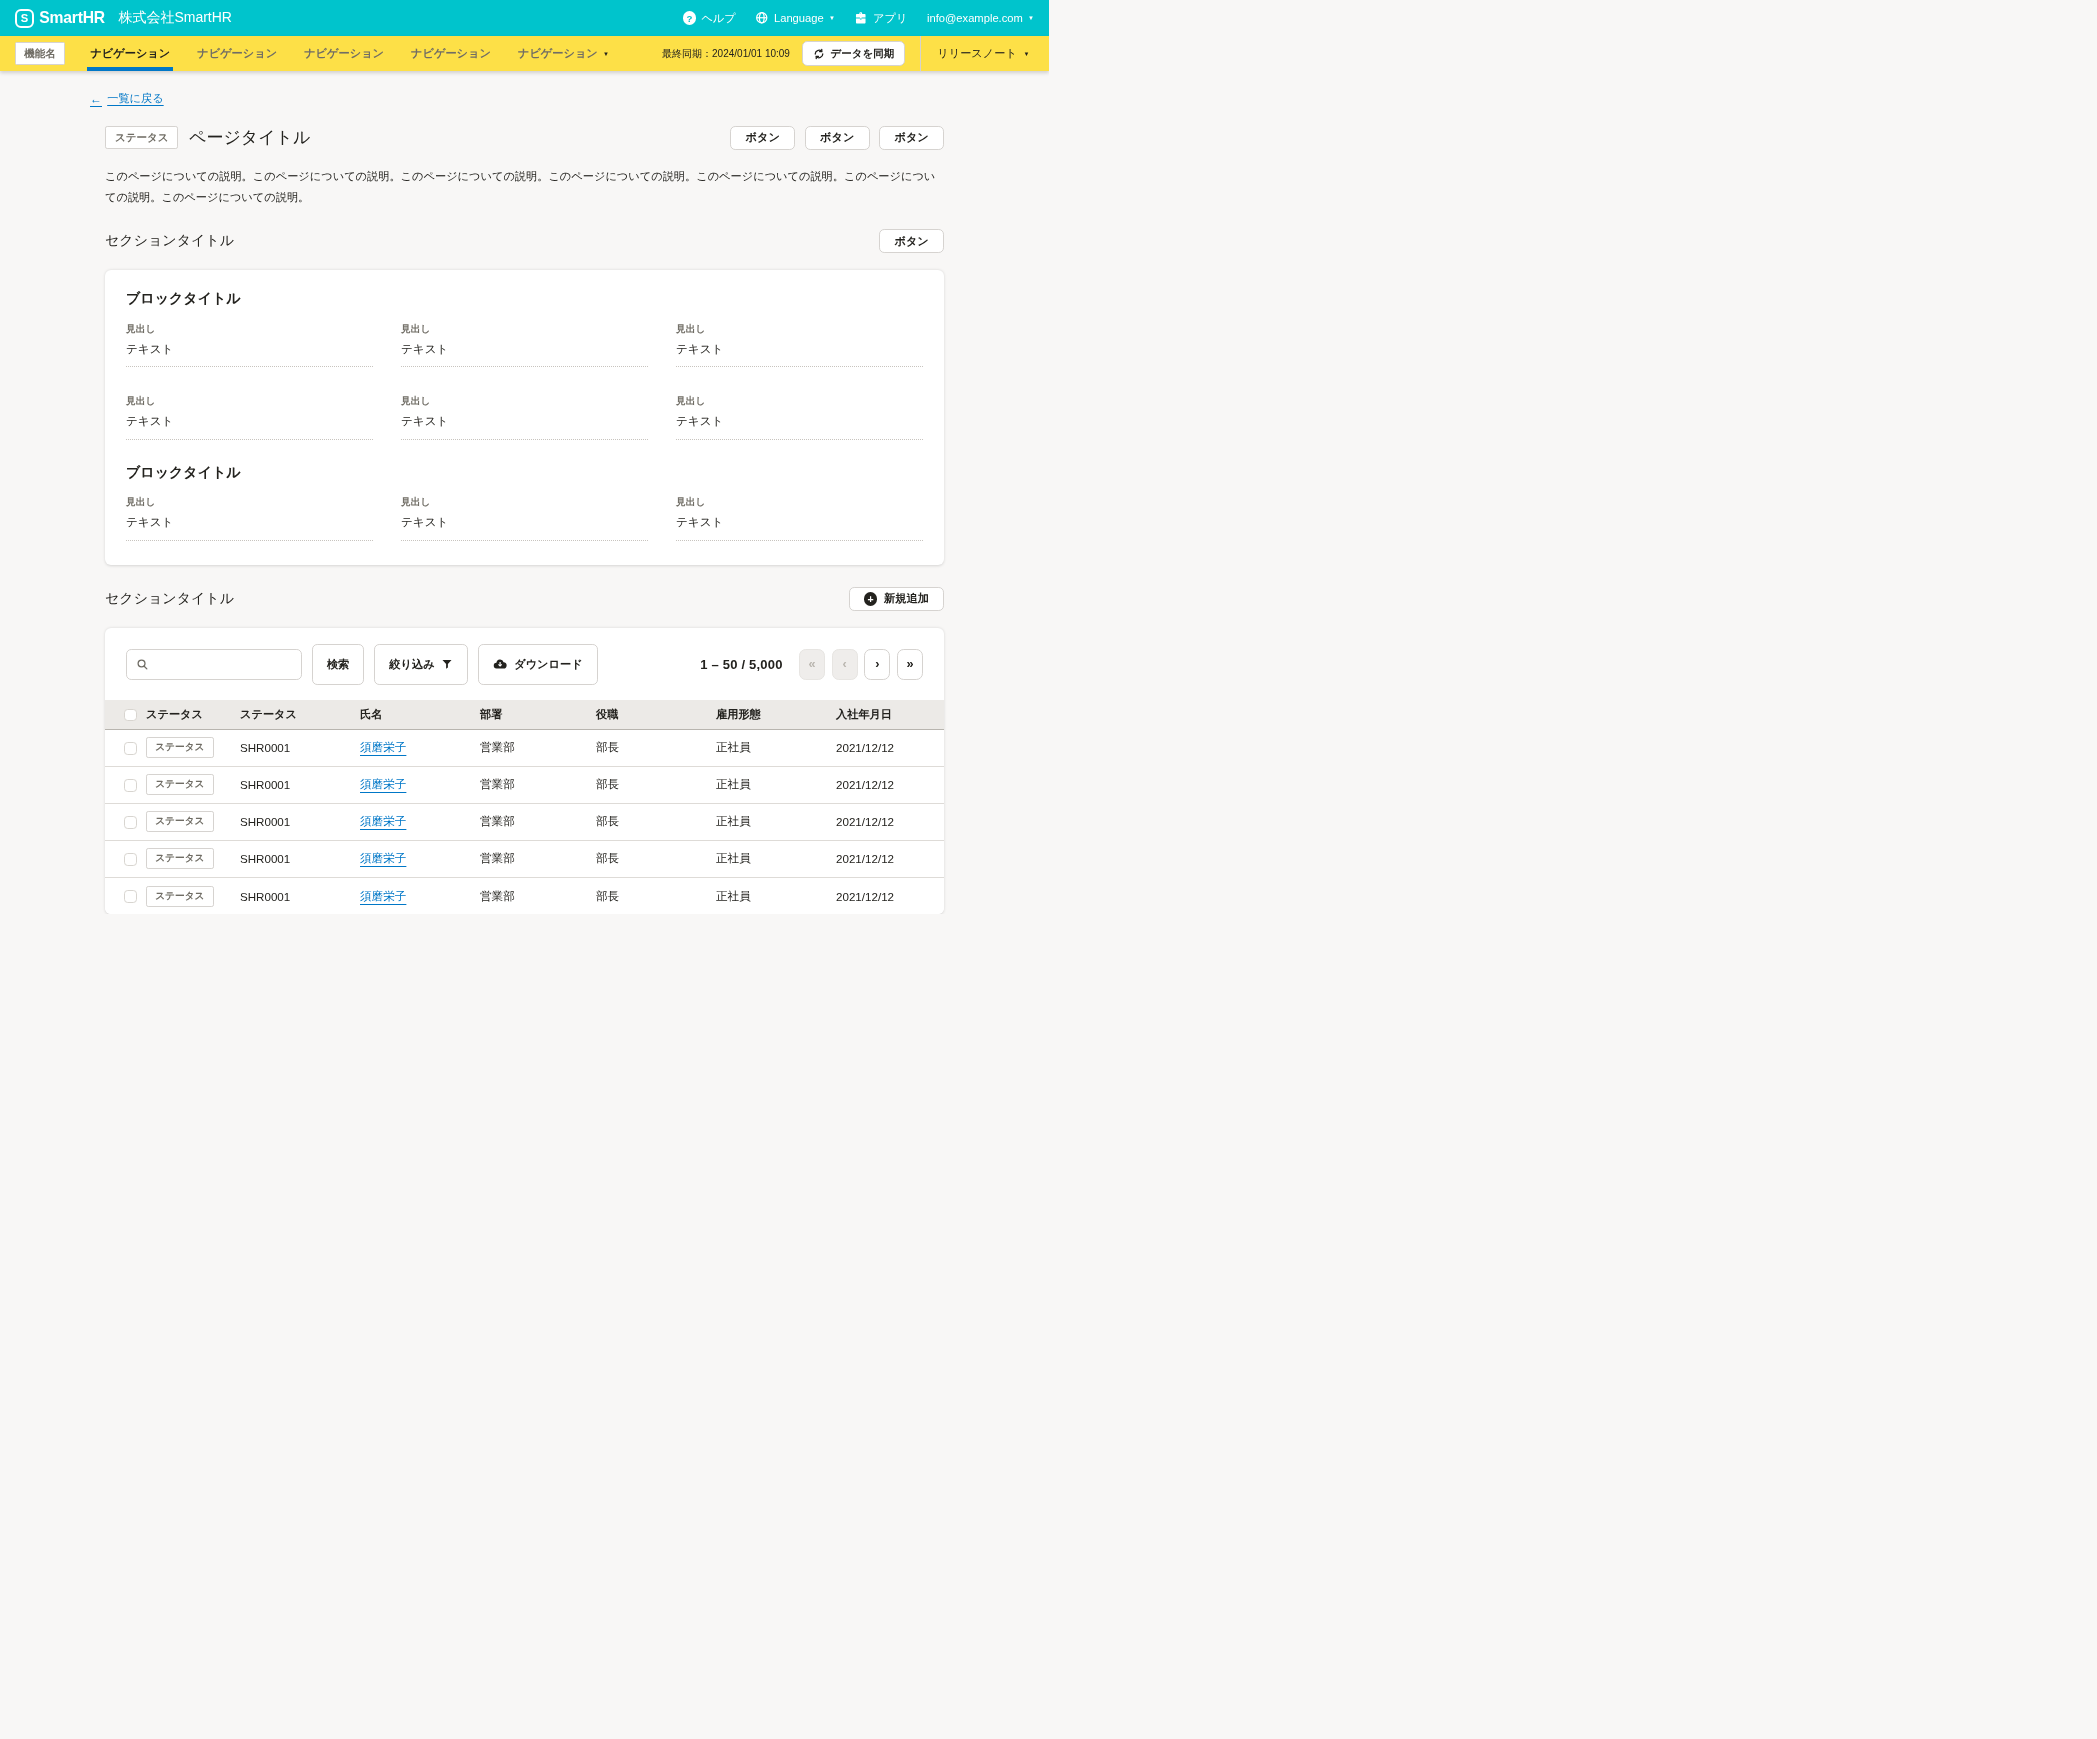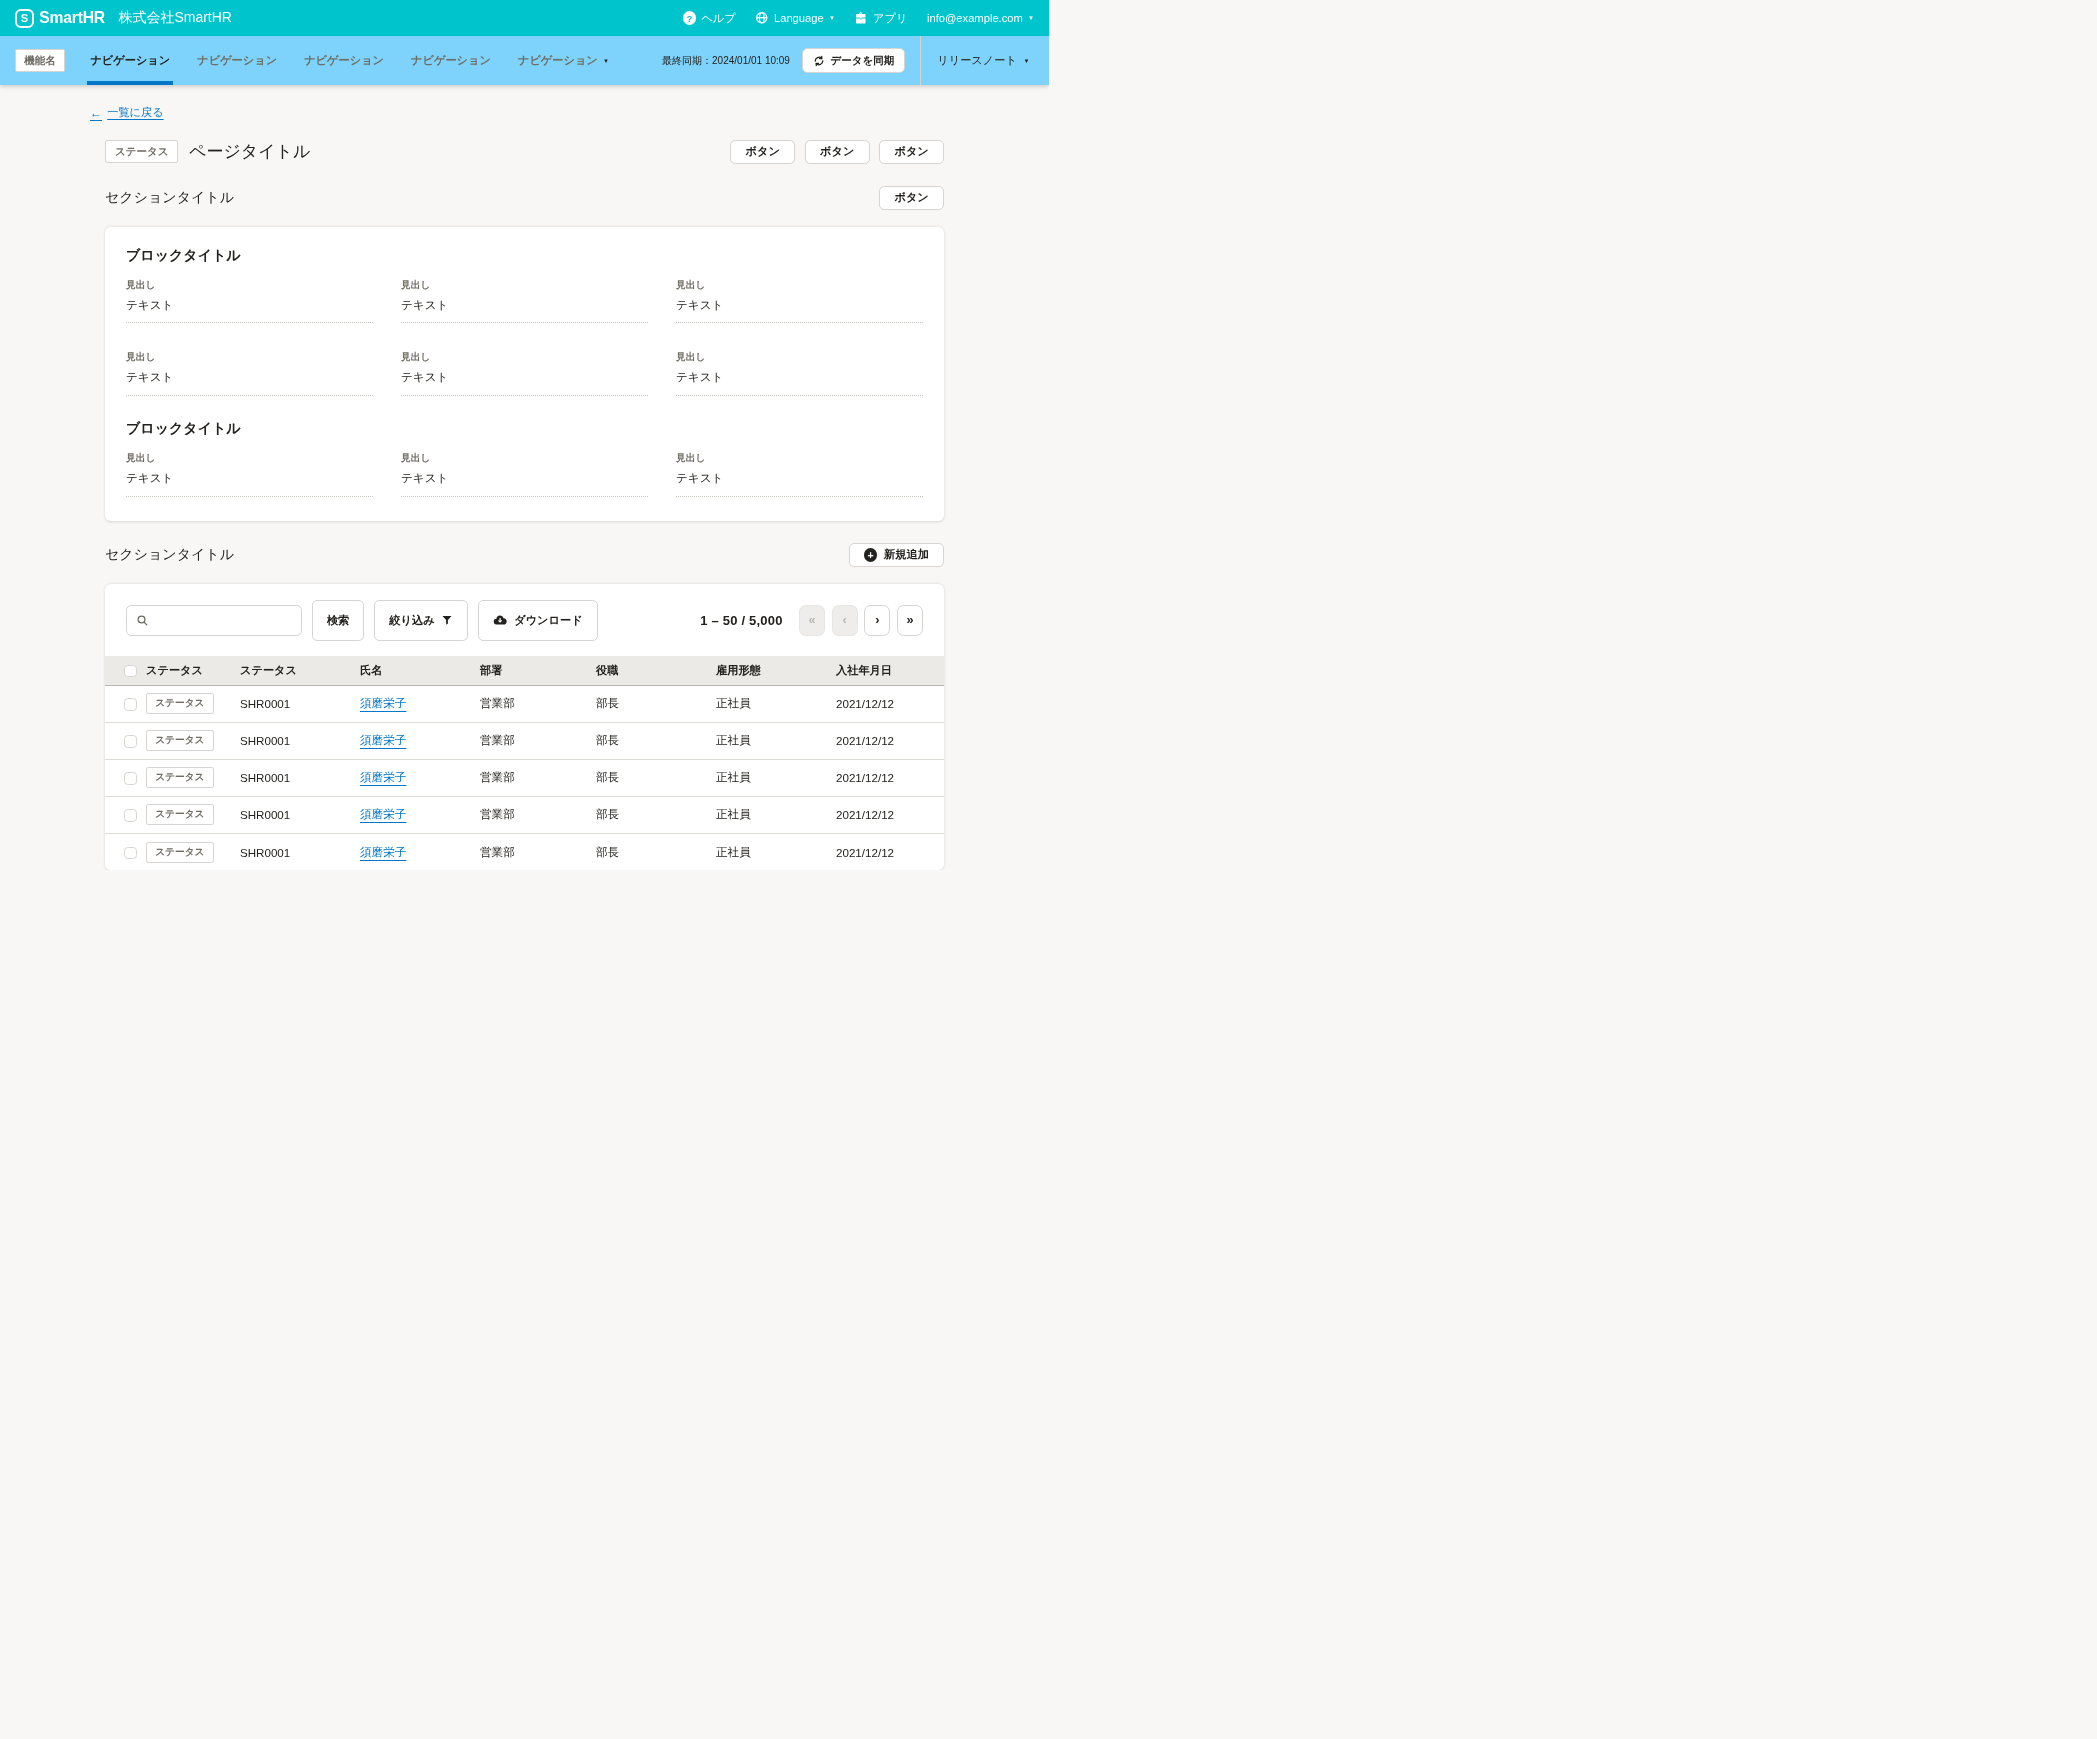--- a/index.html
+++ b/index.html
@@ -31,21 +31,21 @@
   .help-icon {
     width: 13.5px; height: 13.5px; background: #fff; color: #00c4cc; border-radius: 50%;
     display: inline-flex; align-items: center; justify-content: center;
     font-weight: bold; font-size: 9.7px;
   }
   .caret { font-size: 6px; line-height: 1; }
   .caret.dark { color: #23221e; }
 
   
   .app-nav {
-    height: 49px; background: #7dd3fc; display: flex; align-items: stretch;
+    height: 35px; background: #fde047; display: flex; align-items: stretch;
     padding: 0 15px; position: relative; z-index: 2;
     box-shadow: 0 1.5px 3.7px rgba(0,0,0,0.16);
   }
   .feature-badge {
     align-self: center; border: 0.7px solid #d6d3d0; color: #706d65;
     font-weight: bold; font-size: 10.5px; padding: 3.7px 8.2px; border-radius: 1.5px;
     margin-right: 12px; background: #fff;
   }
   .nav-items { display: flex; align-items: stretch; }
   .nav-item {
@@ -239,20 +239,21 @@
   <div class="title-row">
     <span class="status-badge">ステータス</span>
     <h1 class="page-title">ページタイトル</h1>
     <div class="title-buttons">
       <button class="btn">ボタン</button>
       <button class="btn">ボタン</button>
       <button class="btn">ボタン</button>
     </div>
   </div>
 
+  <p class="description">このページについての説明。このページについての説明。このページについての説明。このページについての説明。このページについての説明。このページについての説明。このページについての説明。</p>
 
   
   <div class="section-header">
     <h2 class="section-title">セクションタイトル</h2>
     <button class="btn">ボタン</button>
   </div>
 
   <section class="card card-info">
     <div class="info-block">
       <h3 class="block-title">ブロックタイトル</h3>

